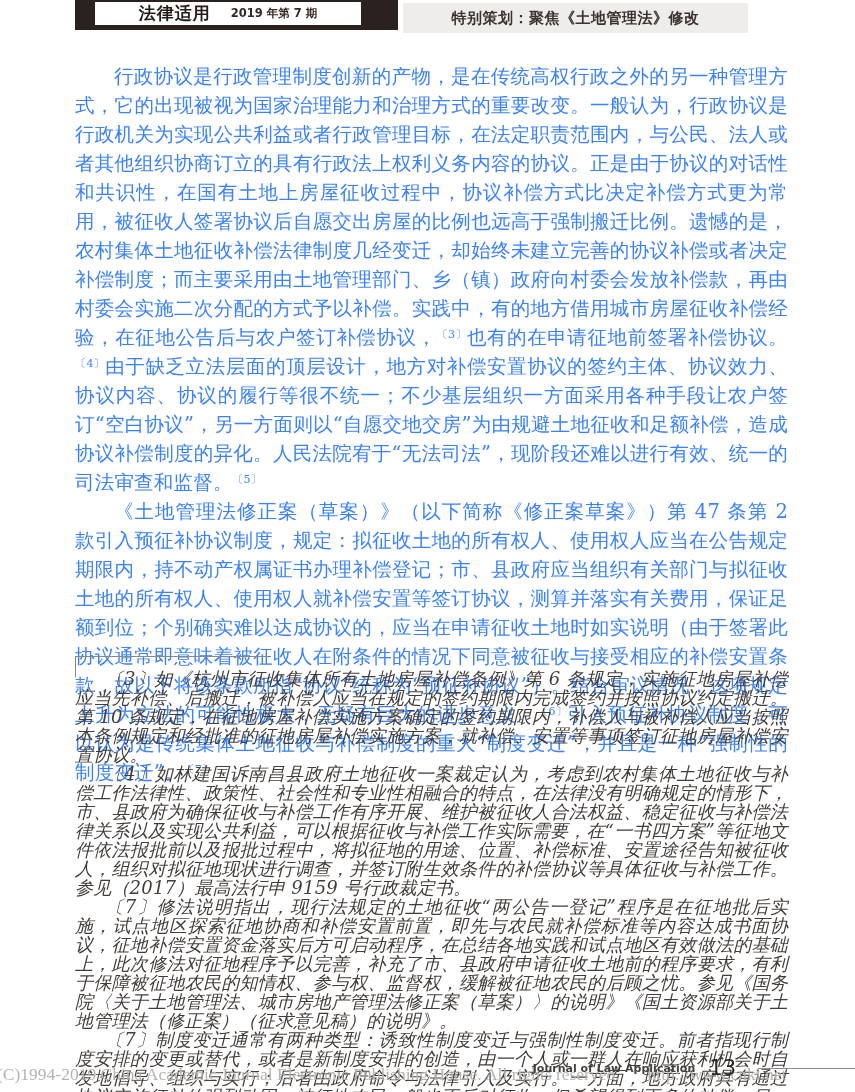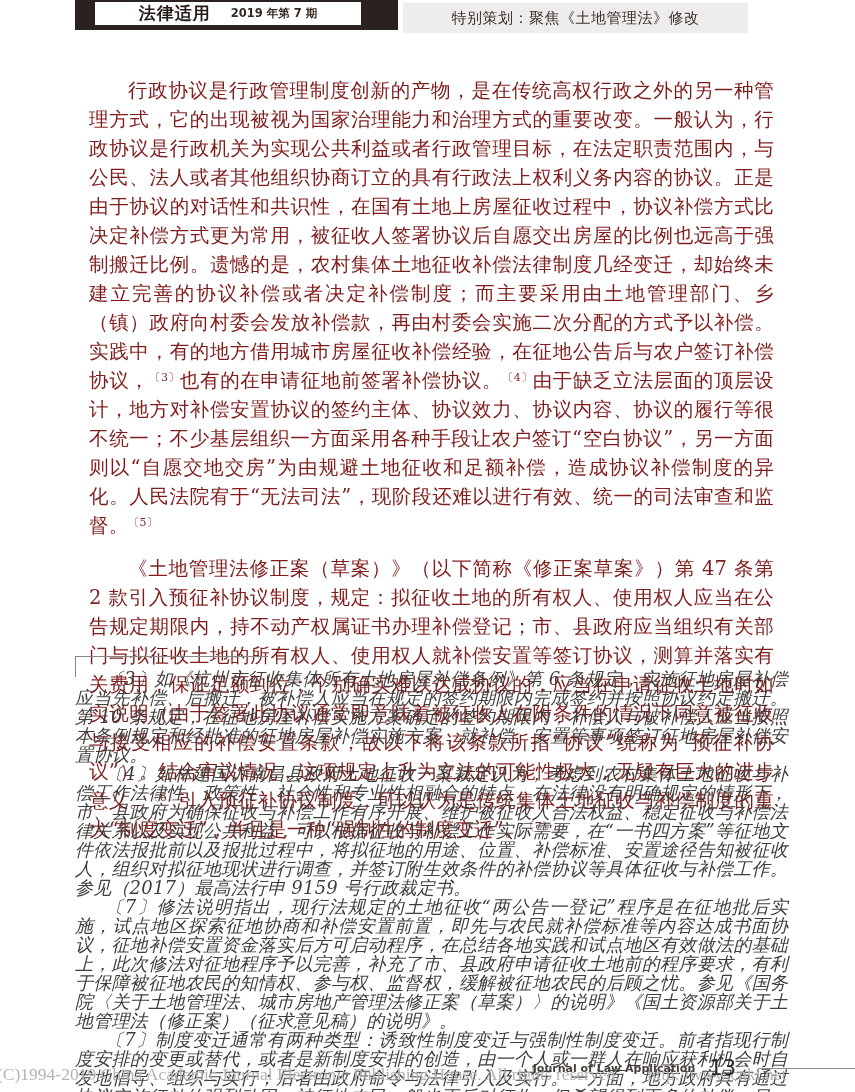--- a/index.html
+++ b/index.html
@@ -48,39 +48,39 @@
   }
   .topic-banner {
     position: absolute;
     left: 403px; top: 3px;
     width: 345px; height: 30px;
     background: #efedeb;
     display: flex;
     align-items: center;
     justify-content: center;
     font-family: "DejaVu Sans", "Liberation Sans", sans-serif;
-    font-weight: normal;
+    font-weight: bold;
     font-size: 15px;
     color: #3a322e;
     letter-spacing: 0.5px;
     white-space: nowrap;
   }
   
   .article {
     position: absolute;
     left: 75px; top: 62px;
     width: 713px;
   }
   .body-para {
-    margin: 14px;
+    margin: 0;
     font-size: 19.5px;
     line-height: 29px;
     text-align: justify;
     text-indent: 2em;
-    color: #7f1d1d;
+    color: #3b82f6;
     letter-spacing: 0.2px;
   }
   .body-para sup.fnref {
     font-size: 11px;
     line-height: 0;
     vertical-align: 6px;
     letter-spacing: 0;
   }
   
   .footnotes {

